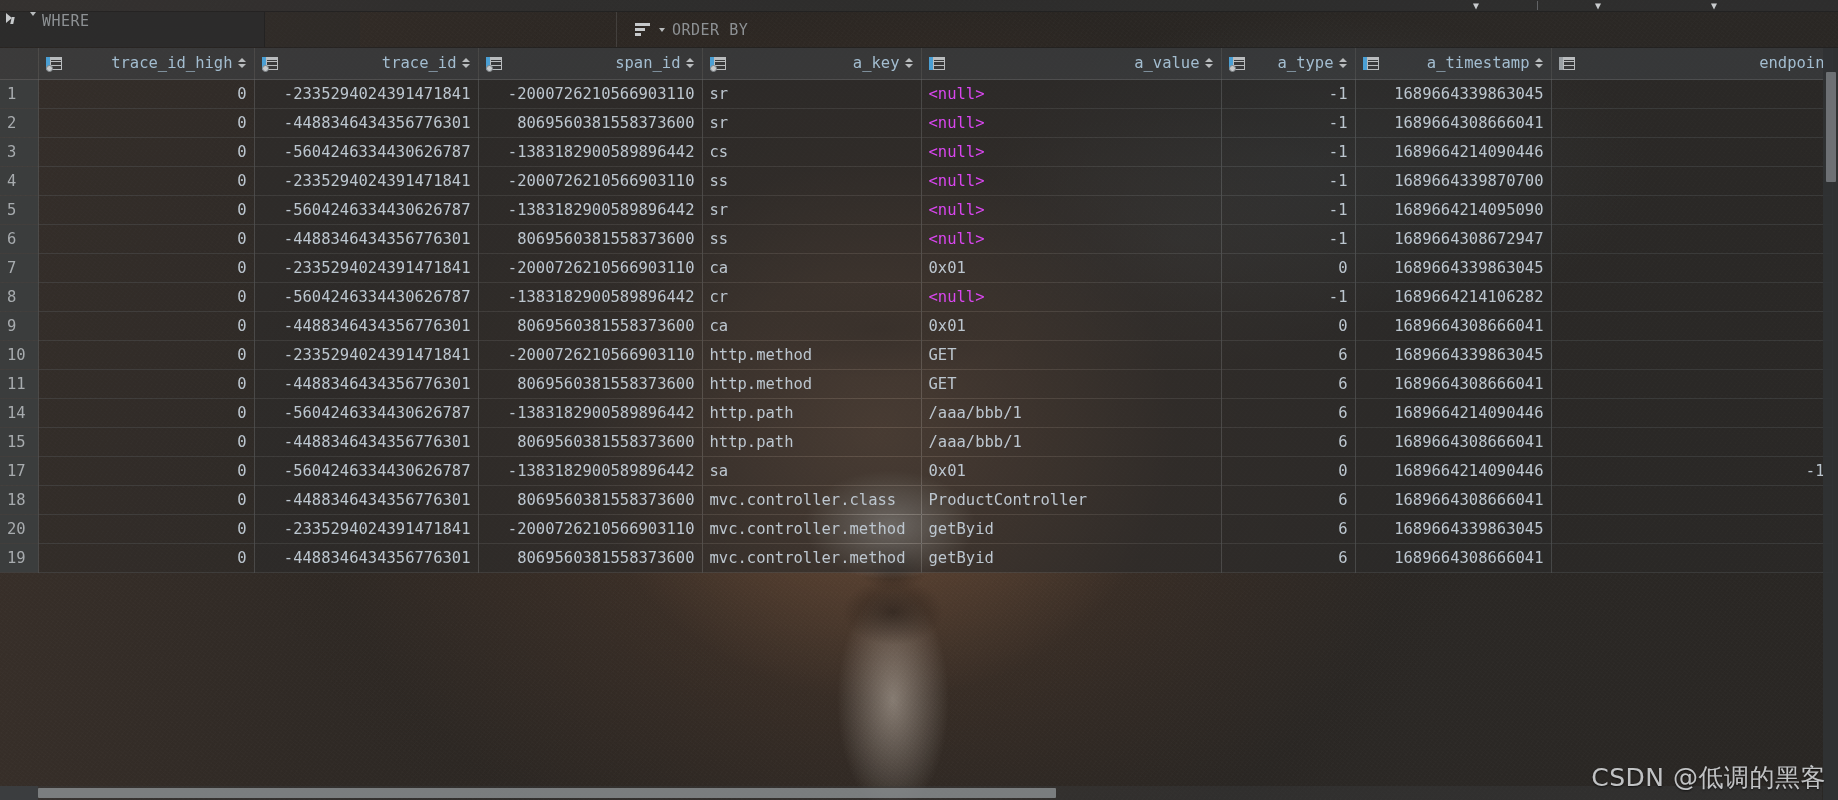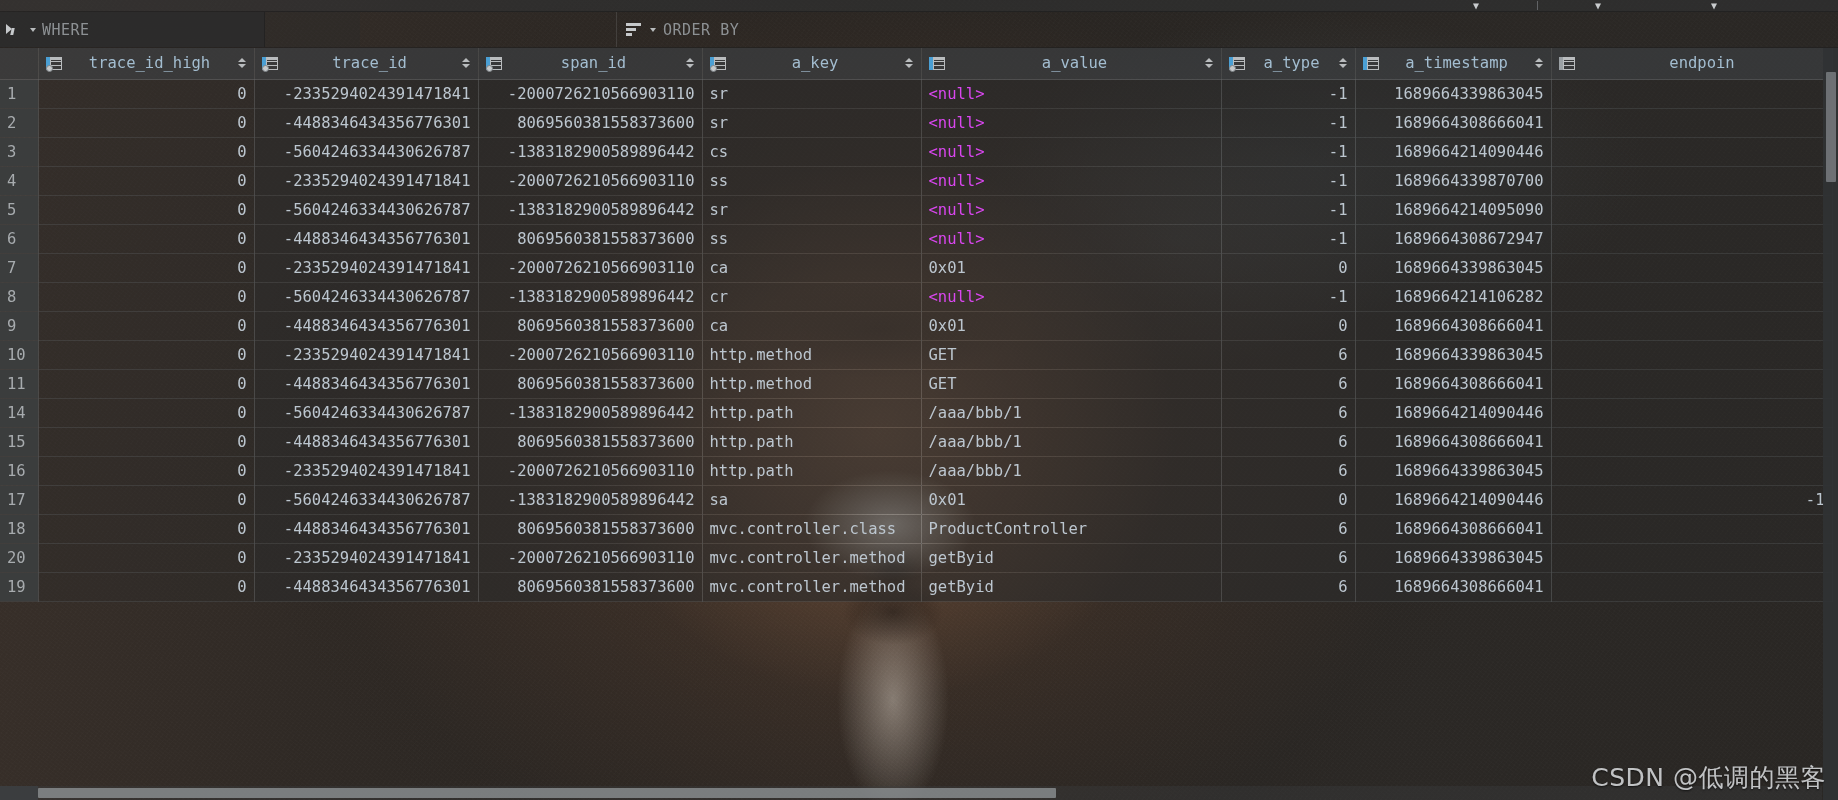--- a/index.html
+++ b/index.html
@@ -92,30 +92,30 @@
     background: rgba(43,43,43,0.0);
     border-bottom: 1px solid rgba(30,30,30,0.55);
     font-family: "DejaVu Sans Mono","Liberation Mono",monospace;
     font-size: 15px;
     color: #8d9194;
     letter-spacing: .5px;
   }
   .filterbar .seg-where {
     position: absolute; left: 0; top: 0; bottom: 0; width: 265px;
     background: rgba(43,43,43,0.92);
-    display: flex; align-items: center; gap: 6px; padding-left: 6px;
+    display: flex; gap: 6px; padding-left: 6px;
     border-right: 1px solid rgba(25,25,25,0.5);
   }
   .filterbar .seg-mid {
     position: absolute; left: 265px; top:0; bottom:0; width: 95px;
     background: rgba(43,43,43,0.35);
   }
   .filterbar .seg-order {
     position: absolute; left: 616px; top: 0; bottom: 0; right: 0;
-    display: flex; align-items: center; gap: 7px; padding-left: 9px;
+    display: flex; align-items: center; gap: 7px; padding-left: 18px;
     border-left: 1px solid rgba(110,110,110,0.35);
   }
   .filterbar .label { white-space: nowrap; }
 
   .icon-filter { width: 17px; height: 14px; position: relative; display:inline-block; }
   .icon-filter .funnel {
     position:absolute; left:0; top:1px;
     width: 0; height: 0;
     border-left: 6px solid #c6c9cb;
     border-top: 5px solid transparent;
@@ -157,21 +157,21 @@
     padding: 0 7px;
     white-space: nowrap;
     overflow: hidden;
     font-weight: normal;
   }
   table.grid thead th {
     background: rgba(60,63,65,0.70);
     color: #9fb8cc;
     height: 31px;
     border-bottom: 1px solid rgba(100,104,107,0.6);
-    text-align: center;
+    text-align: right;
     vertical-align: middle;
   }
   .th-inner { display: flex; align-items: center; gap: 5px; width: 100%; }
   .th-inner .hname { flex: 1 1 auto; overflow: hidden; text-overflow: clip; color:#a3bdd0; }
 
   
   .col-icon { position: relative; width: 16px; height: 15px; flex: 0 0 auto; }
   .col-icon .tbl {
     position:absolute; right:0; top:1px; width:12px; height:13px;
     background:
@@ -578,31 +578,20 @@
             <td class="num transparent">0</td>
             <td class="num">-4488346434356776301</td>
             <td class="num">8069560381558373600</td>
             <td class="">http.path</td>
             <td class="">/aaa/bbb/1</td>
             <td class="num">6</td>
             <td class="num">1689664308666041</td>
             <td class="num transparent"></td>
           </tr>
           <tr>
-            <td class="rownum">16</td>
-            <td class="num transparent">0</td>
-            <td class="num">-2335294024391471841</td>
-            <td class="num">-2000726210566903110</td>
-            <td class="">http.path</td>
-            <td class="">/aaa/bbb/1</td>
-            <td class="num">6</td>
-            <td class="num">1689664339863045</td>
-            <td class="num transparent"></td>
-          </tr>
-          <tr>
             <td class="rownum">17</td>
             <td class="num transparent">0</td>
             <td class="num">-5604246334430626787</td>
             <td class="num">-1383182900589896442</td>
             <td class="">sa</td>
             <td class="">0x01</td>
             <td class="num">0</td>
             <td class="num">1689664214090446</td>
             <td class="num transparent">-1</td>
           </tr>

